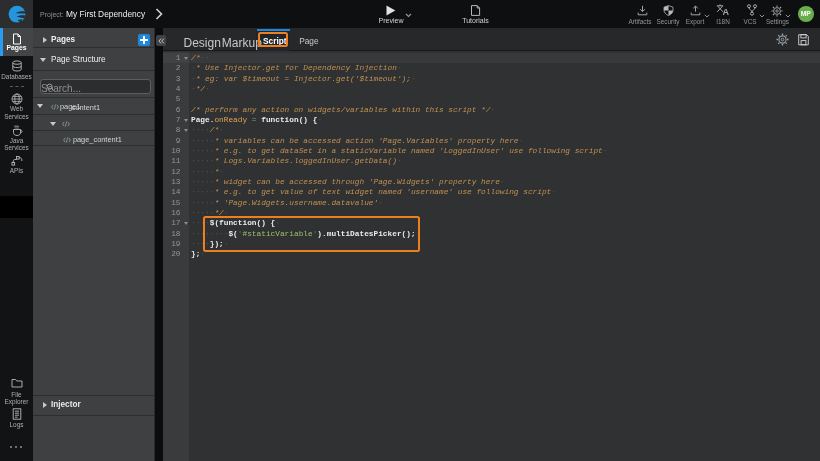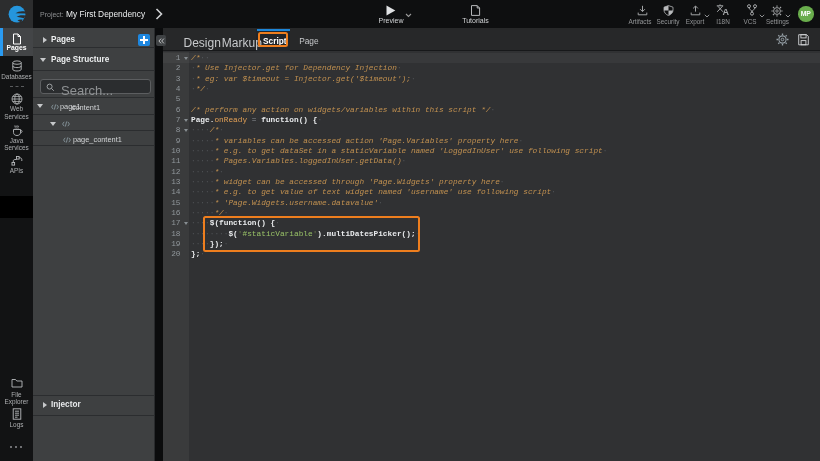--- a/index.html
+++ b/index.html
@@ -222,28 +222,28 @@
 <div id="panel"></div>
 <div id="blackstrip"></div>
 <div class="hline" style="top:46.5px"></div>
 <div class="tri-r abs" style="left:43px;top:36.5px"></div>
 <div class="abs" style="left:51px;top:34.8px;font-size:8.2px;font-weight:bold;color:#eef0f1">Pages</div>
 <div class="abs" style="left:137.7px;top:33.8px;width:12.8px;height:12.4px;background:#1d87e0;border-radius:2px">
   <span style="position:absolute;left:2.6px;top:5.5px;width:7.6px;height:1.4px;background:#fff"></span>
   <span style="position:absolute;left:5.7px;top:2.4px;width:1.4px;height:7.6px;background:#fff"></span>
 </div>
 <div class="tri-d abs" style="left:40px;top:57.5px"></div>
-<div class="abs" style="left:51px;top:55.4px;font-size:8.2px;font-weight:bold;color:#eef0f1">Page Structure</div>
+<div class="abs" style="left:51px;top:55.4px;font-size:8.2px;font-weight:normal;color:#eef0f1">Page Structure</div>
 <div class="hline" style="top:69.5px"></div>
 <div class="abs" style="left:40px;top:79px;width:111px;height:14.5px;background:#2b2d2f;border:1px solid #5c5e60;border-radius:3px">
   <svg class="abs" style="left:5px;top:3px" width="9" height="9" viewBox="0 0 9 9">
       <circle cx="3.6" cy="3.6" r="2.5" stroke="#9da0a2" stroke-width="1" fill="none"></circle>
       <path d="M5.5,5.5 L7.8,7.8" stroke="#9da0a2" stroke-width="1"></path>
     </svg>
-  <div style="position:absolute;left:20px;top:3px;font-size:13px;color:#8f9294">Search...</div>
+  <div style="position:absolute;left:0;top:3px;font-size:10px;color:#8f9294">Search...</div>
 </div>
 <div class="hline" style="top:97px"></div>
 <div class="tri-d abs" style="left:36.5px;top:104px"></div>
 <svg class="abs code-ic" style="left:50.5px;top:102.5px" width="8" height="8" viewBox="0 0 8 8">
     <g stroke="#93a3ab" stroke-width="0.8" fill="none">
       <path d="M2.2,1.8 L0.6,4 L2.2,6.2"></path>
       <path d="M5.8,1.8 L7.4,4 L5.8,6.2"></path>
       <path d="M4.6,1.5 L3.4,6.5"></path>
     </g>
   </svg>
@@ -324,21 +324,21 @@
 <div id="code"><span class="c">/*</span><span class="w">··</span>
 <span class="w">·</span><span class="c">* Use Injector.get for Dependency Injection</span><span class="w">·</span>
 <span class="w">·</span><span class="c">* eg: var $timeout = Injector.get('$timeout');</span><span class="w">·</span>
 <span class="w">·</span><span class="c">*/</span><span class="w">·</span>
 
 <span class="c">/* perform any action on widgets/variables within this script */</span><span class="w">·</span>
 Page.<span class="o">onReady</span> <span class="op">=</span> function() {<span class="w">·</span>
 <span class="w">····</span><span class="c">/*</span><span class="w">·</span>
 <span class="w">·····</span><span class="c">* variables can be accessed action 'Page.Variables' property here</span><span class="w">·</span>
 <span class="w">·····</span><span class="c">* e.g. to get dataSet in a staticVariable named 'LoggedInUser' use following script</span><span class="w">·</span>
-<span class="w">·····</span><span class="c">* Pages.Variables.loggedInUser.getData()</span><span class="w">·</span>
+<span class="w">·····</span><span class="c">* Logs.Variables.loggedInUser.getData()</span><span class="w">·</span>
 <span class="w">·····</span><span class="c">*</span><span class="w">·</span>
 <span class="w">·····</span><span class="c">* widget can be accessed through 'Page.Widgets' property here</span><span class="w">·</span>
 <span class="w">·····</span><span class="c">* e.g. to get value of text widget named 'username' use following script</span><span class="w">·</span>
 <span class="w">·····</span><span class="c">* 'Page.Widgets.username.datavalue'</span><span class="w">·</span>
 <span class="w">·····</span><span class="c">*/</span><span class="w">·</span>
 <span class="w">····</span>$(function() {<span class="w">·</span>
 <span class="w">········</span>$(<span class="q">'</span><span class="s">#staticVariable</span><span class="q">'</span>).multiDatesPicker();<span class="w">·</span>
 <span class="w">····</span>});<span class="w">·</span>
 };<span class="w">·</span></div>
 <div class="obox" style="left:203.4px;top:216.4px;width:217px;height:35.8px"></div>

